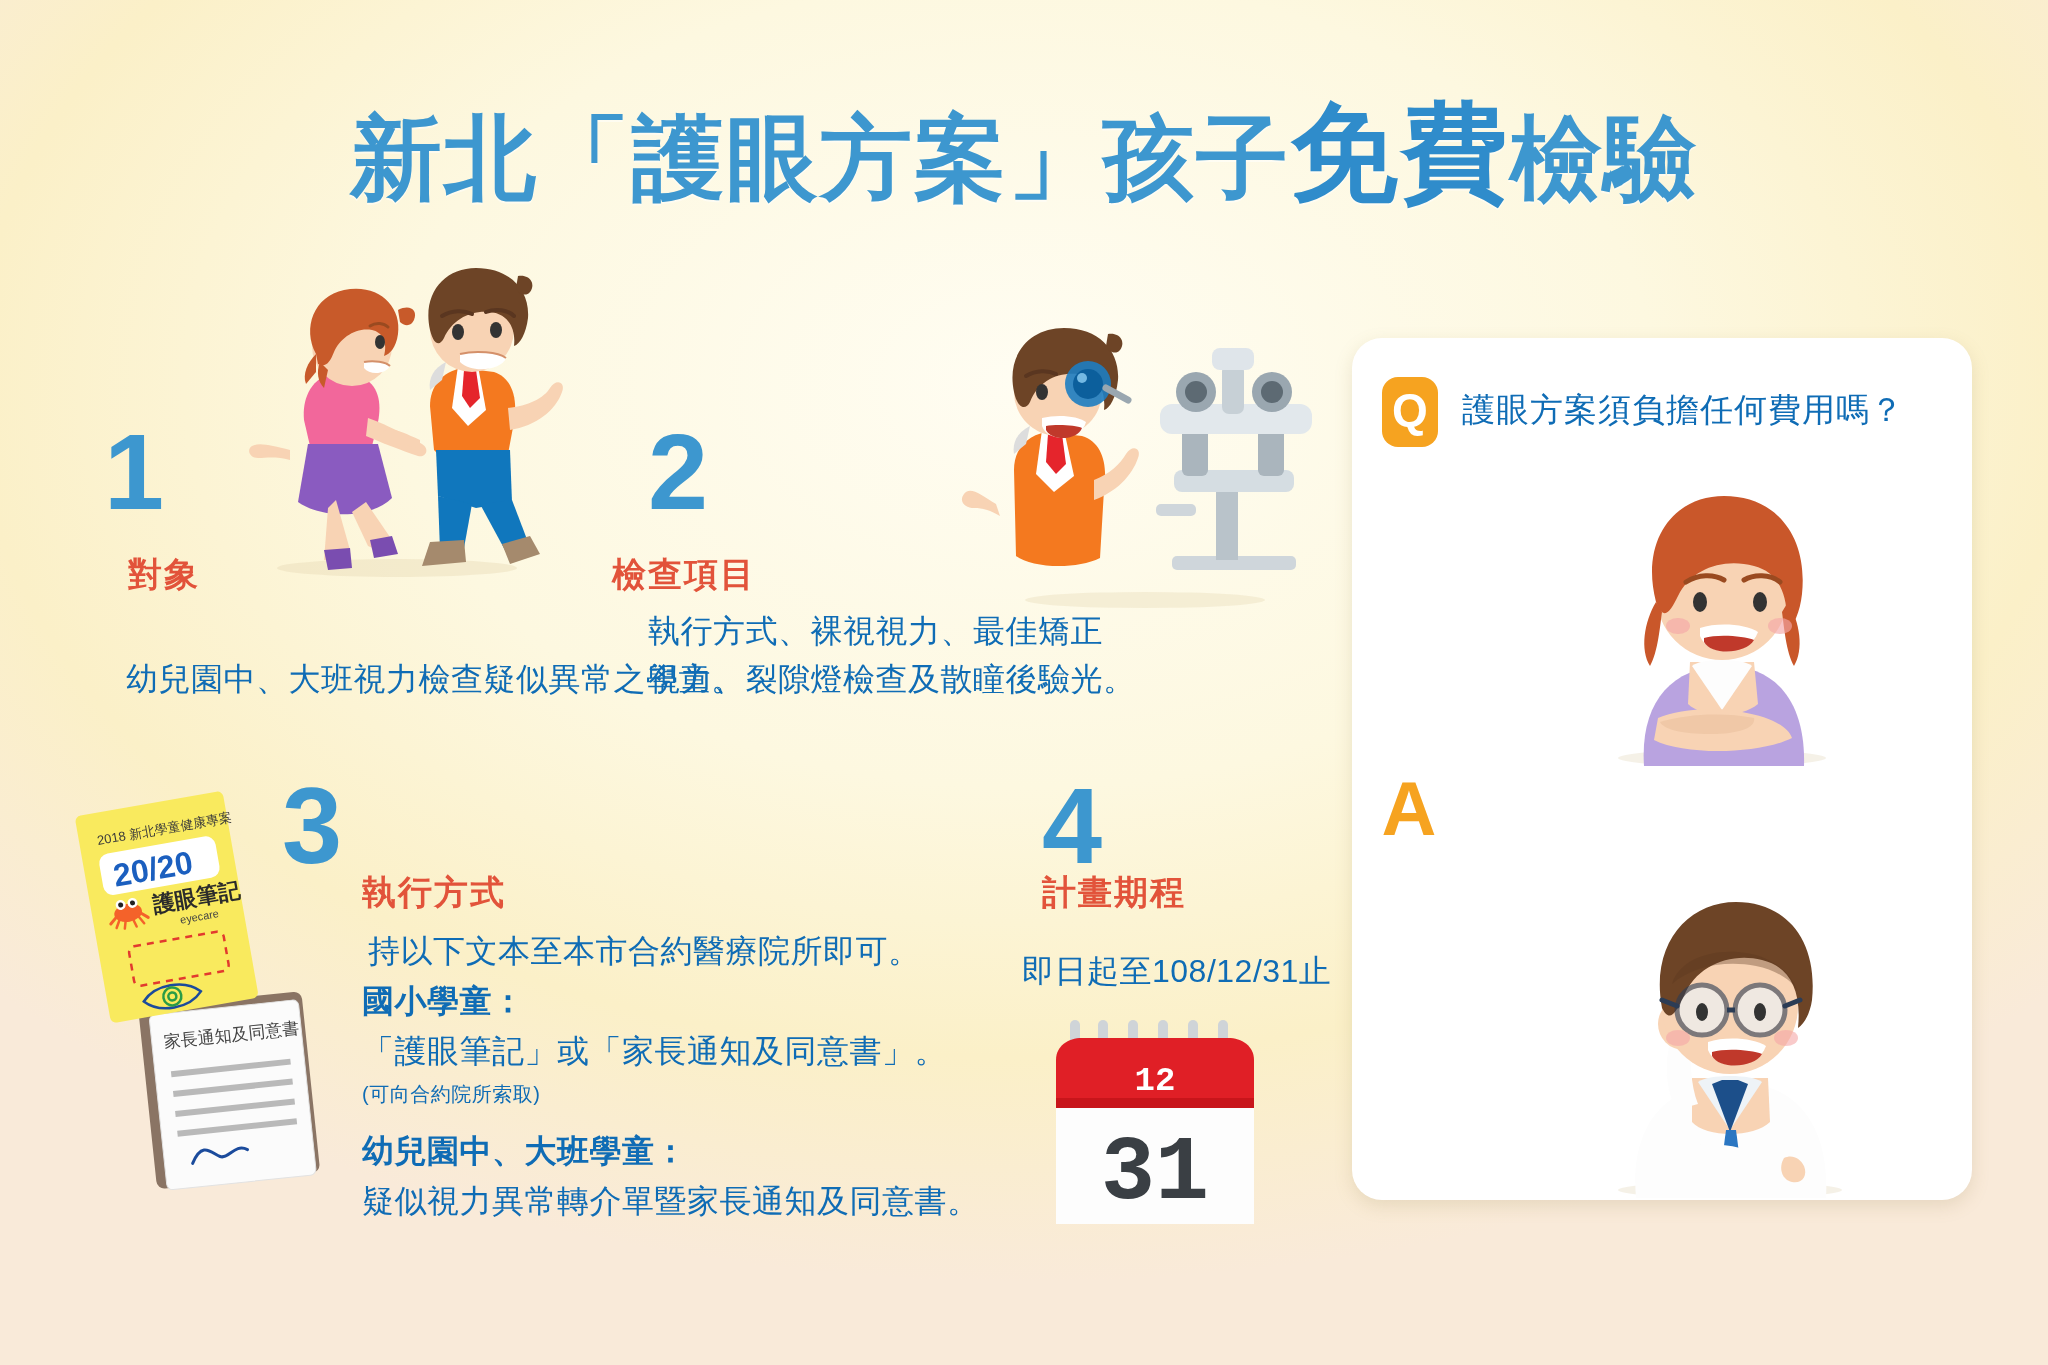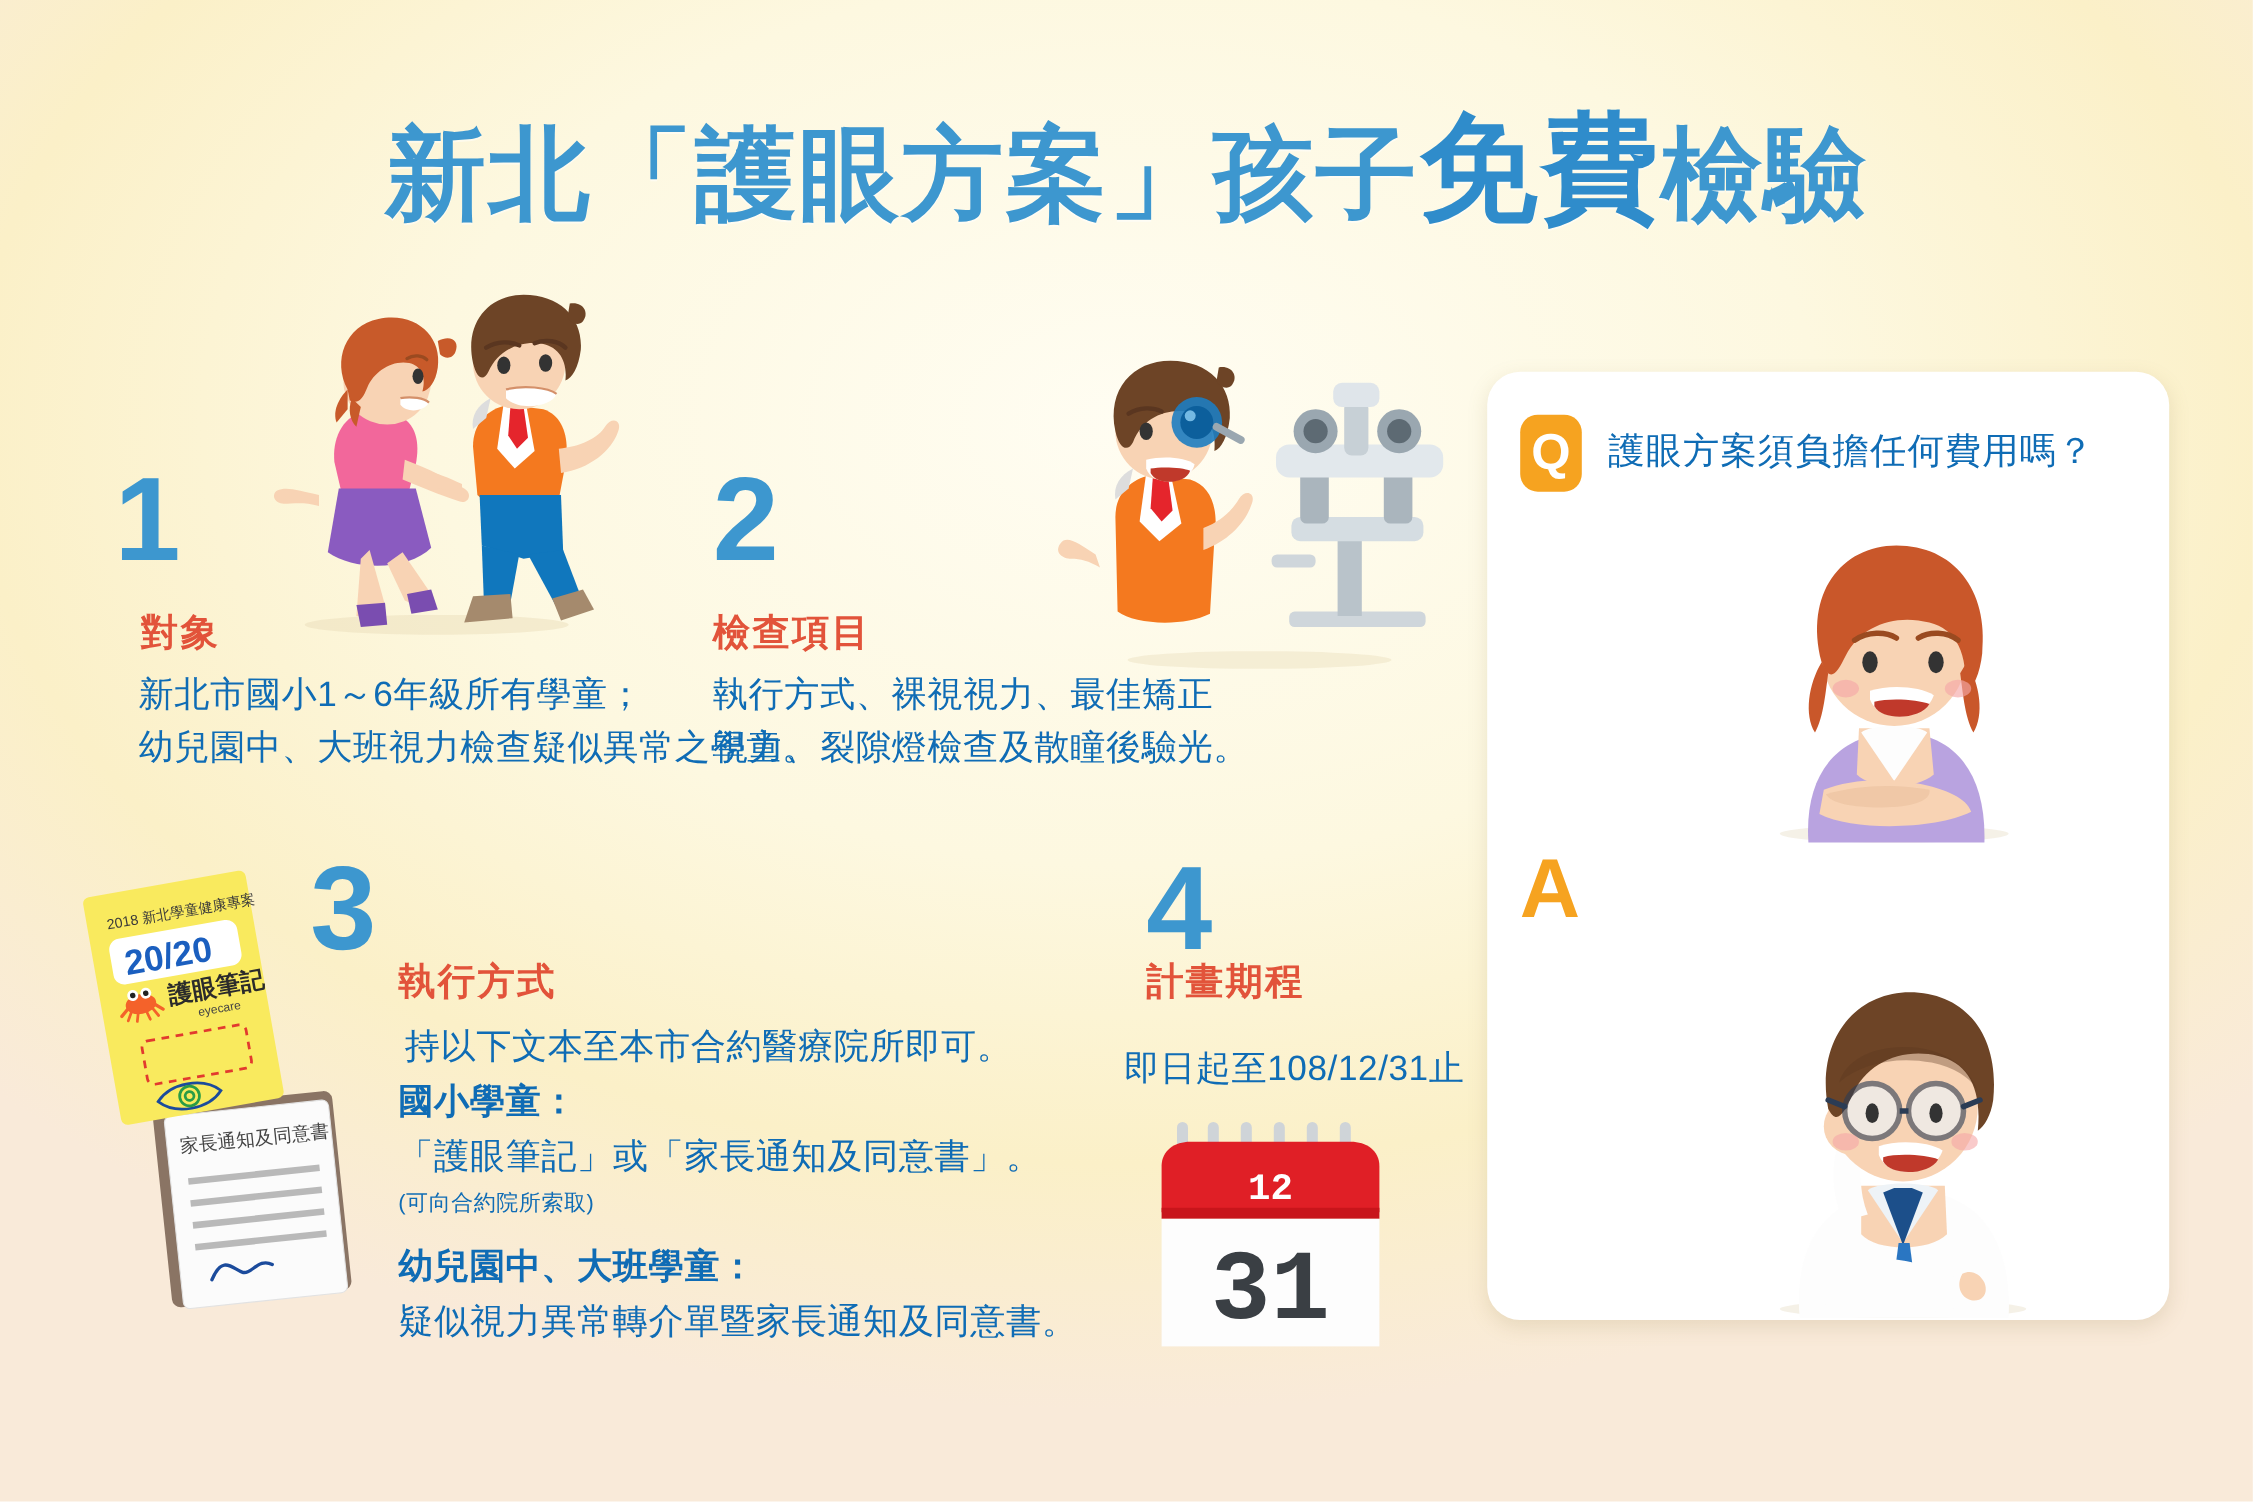--- a/index.html
+++ b/index.html
@@ -120,21 +120,20 @@
         <ellipse cx="98" cy="82" rx="6" ry="8" fill="#333"></ellipse>
         <ellipse cx="136" cy="80" rx="6" ry="8" fill="#333"></ellipse>
         <path d="M100 104 C116 100 138 102 146 108 C142 120 112 124 100 112 Z" fill="#fff"></path>
         <path d="M100 104 C116 100 138 102 146 108" stroke="#d4906a" stroke-width="2" fill="none"></path>
       </g>
     </svg>
   </div>
 
   <div class="numtag" style="left:104px;top:418px;">1</div>
   <div class="seclabel" style="left:128px;top:552px;">對象</div>
-  <div class="secbody" style="left:126px;top:608px;">新北市國小1～6年級所有學童；</div>
   <div class="secbody" style="left:126px;top:656px;">幼兒園中、大班視力檢查疑似異常之學童。</div>
 
   <div class="ill" style="left:960px;top:318px;">
     <svg width="370" height="290" viewBox="0 0 370 290">
       <ellipse cx="185" cy="282" rx="120" ry="8" fill="#e8dcb8" opacity=".4"></ellipse>
 
       <g>
         <rect x="212" y="238" width="124" height="14" rx="5" fill="#cfd6db"></rect>
         <rect x="256" y="166" width="22" height="76" fill="#b9c3ca"></rect>
         <rect x="214" y="152" width="120" height="22" rx="8" fill="#d5dde2"></rect>
@@ -168,21 +167,21 @@
         <circle cx="122" cy="60" r="5" fill="#8fd0f5" opacity=".8"></circle>
         <path d="M146 70 L168 82" stroke="#9aa7b0" stroke-width="7" stroke-linecap="round"></path>
 
         <path d="M82 100 C98 96 118 98 126 104 C122 122 88 126 82 108 Z" fill="#fff"></path>
         <path d="M86 108 C96 106 116 107 122 110 C118 122 92 124 86 112 Z" fill="#c0392b"></path>
       </g>
     </svg>
   </div>
 
   <div class="numtag" style="left:648px;top:418px;">2</div>
-  <div class="seclabel" style="left:648px;top:552px;text-align:right;">檢查項目</div>
+  <div class="seclabel" style="left:612px;top:552px;text-align:right;">檢查項目</div>
   <div class="secbody" style="left:648px;top:608px;">執行方式、裸視視力、最佳矯正</div>
   <div class="secbody" style="left:648px;top:656px;">視力、裂隙燈檢查及散瞳後驗光。</div>
 
   <div class="ill" style="left:88px;top:790px;">
     <svg width="260" height="390" viewBox="0 0 260 390">
 
       <g transform="rotate(-6 150 250)">
         <rect x="54" y="208" width="164" height="182" rx="8" fill="#8a7464"></rect>
         <rect x="64" y="216" width="150" height="176" rx="6" fill="#fbfbfb" stroke="#e2e2e2"></rect>
         <text x="76" y="250" font-family="'Liberation Sans',sans-serif" font-size="17" fill="#444">家長通知及同意書</text>

